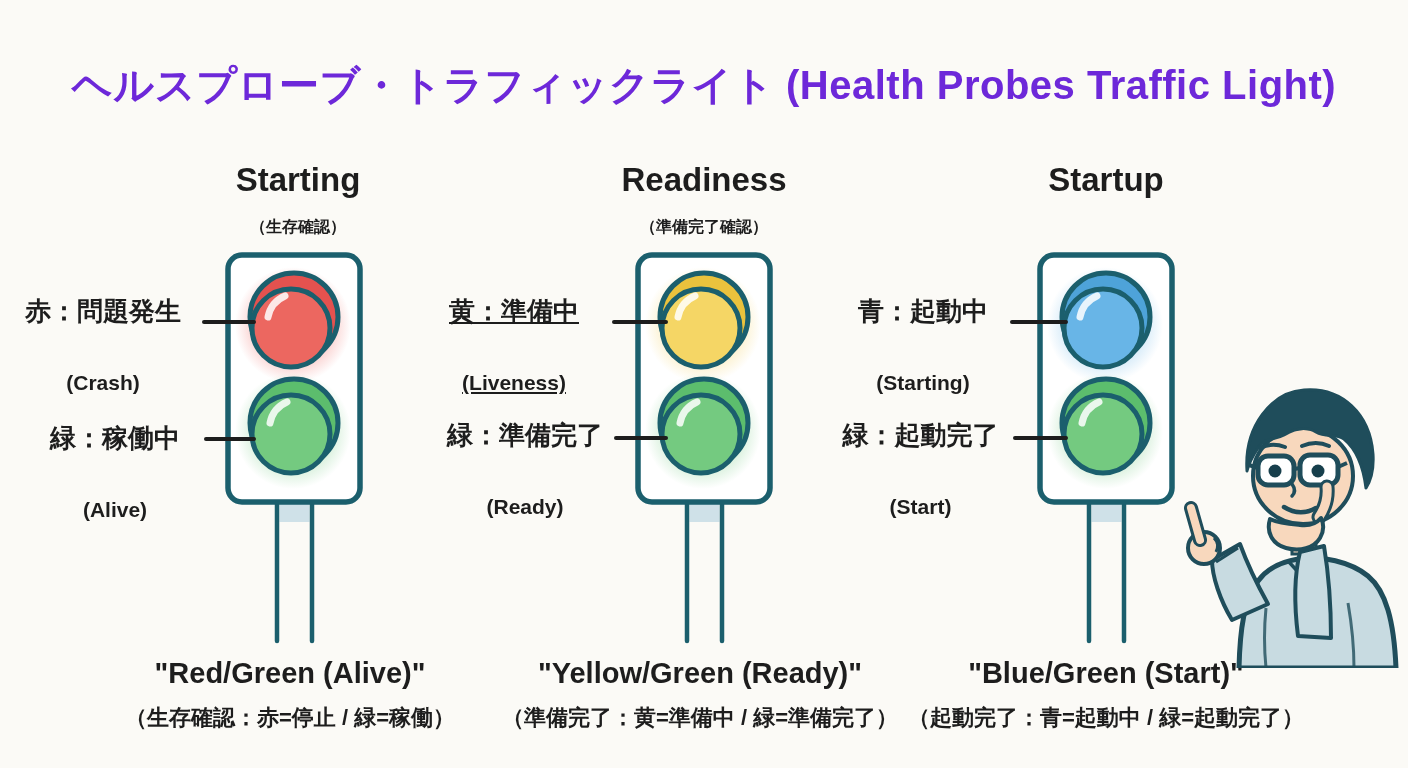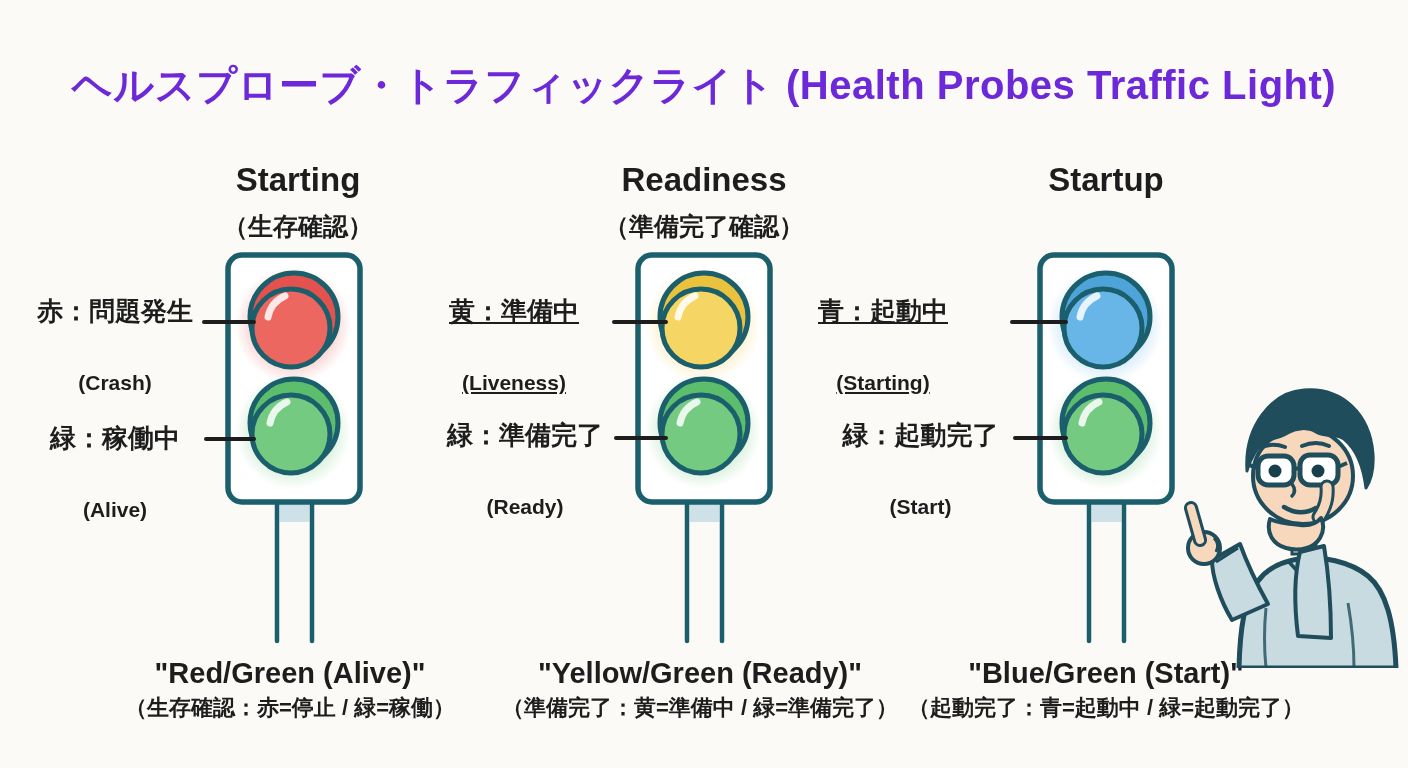--- a/index.html
+++ b/index.html
@@ -15,56 +15,56 @@
     color:var(--ink);
   }
   .stage{position:relative;width:1408px;height:768px;}
   .title{
     position:absolute;left:0;top:58px;width:1408px;
     text-align:center;font-size:40px;font-weight:700;
     color:#6d28d9;letter-spacing:.5px;white-space:nowrap;
   }
   .col-header{position:absolute;top:162px;width:360px;text-align:center;line-height:1.12;}
   .col-header .en{display:block;font-size:33px;font-weight:700;}
-  .col-header .jp{display:block;font-size:25px;font-weight:700;margin-top:13px;}
+  .col-header .jp{display:block;font-size:16px;font-weight:700;margin-top:19px;}
   .hdr-1{left:118px;} .hdr-2{left:524px;} .hdr-3{left:926px;}
 
   .tl{position:absolute;top:245px;width:200px;height:420px;}
   .tl-1{left:194px;} .tl-2{left:604px;} .tl-3{left:1006px;}
   .tl .body{fill:#ffffff;stroke:var(--teal);stroke-width:5.5;}
   .tl .ring,.tl .main{stroke:var(--teal);stroke-width:5;}
   .tl .pole{stroke:var(--teal);stroke-width:4.5;stroke-linecap:round;}
   .tl .cap{fill:#cfe1e8;}
   .tl .hl{fill:none;stroke:#ffffff;stroke-width:7;stroke-linecap:round;opacity:.85;}
   .top-red    .ring-top{fill:#e4524f;}  .top-red    .main-top{fill:#ec6760;}
   .top-yellow .ring-top{fill:#eac23d;}  .top-yellow .main-top{fill:#f5d665;}
   .top-blue   .ring-top{fill:#4ea3d9;}  .top-blue   .main-top{fill:#68b5e7;}
   .tl .ring-bot{fill:#5cbd6d;} .tl .main-bot{fill:#74ca80;}
 
   .light-label{position:absolute;text-align:center;line-height:1.28;}
   .light-label .jp{display:block;font-size:26px;font-weight:700;white-space:nowrap;}
   .light-label .en{display:block;font-size:21px;font-weight:700;margin-top:42px;}
-  .lbl-1t{left:28px;top:295px;width:174px;}
+  .lbl-1t{left:16px;top:295px;width:174px;}
   .lbl-1b{left:28px;top:422px;width:174px;}
   .lbl-2t{left:427px;top:295px;width:174px;text-decoration:underline;}
   .lbl-2b{left:436px;top:419px;width:178px;}
-  .lbl-3t{left:796px;top:295px;width:174px;text-decoration:underline;}
+  .lbl-3t{left:836px;top:295px;width:174px;}
   .lbl-3b{left:832px;top:419px;width:177px;}
 
   .leader{position:absolute;height:4px;background:var(--ink);border-radius:2px;}
   .ld-1t{left:202px;top:320px;width:54px;}
   .ld-1b{left:204px;top:437px;width:52px;}
   .ld-2t{left:612px;top:320px;width:56px;}
   .ld-2b{left:614px;top:436px;width:54px;}
   .ld-3t{left:1010px;top:320px;width:58px;}
   .ld-3b{left:1013px;top:436px;width:55px;}
 
   .caption{position:absolute;top:658px;width:460px;text-align:center;line-height:1.1;}
   .caption .en{display:block;font-size:29px;font-weight:700;white-space:nowrap;}
-  .caption .jp{display:block;font-size:22px;font-weight:700;margin-top:6px;white-space:nowrap;}
+  .caption .jp{display:block;font-size:22px;font-weight:700;margin-top:16px;white-space:nowrap;}
   .cap-1{left:60px;} .cap-2{left:470px;} .cap-3{left:876px;}
 
   .person{position:absolute;left:1146px;top:376px;width:262px;height:292px;}
   .defs-holder{position:absolute;width:0;height:0;overflow:hidden;}
 </style>
 </head>
 <body>
 
 <div class="stage">
 

